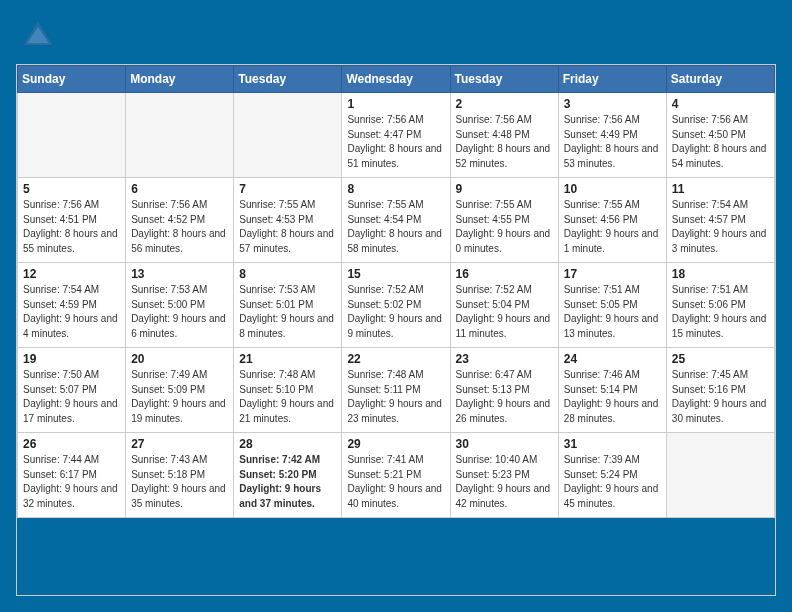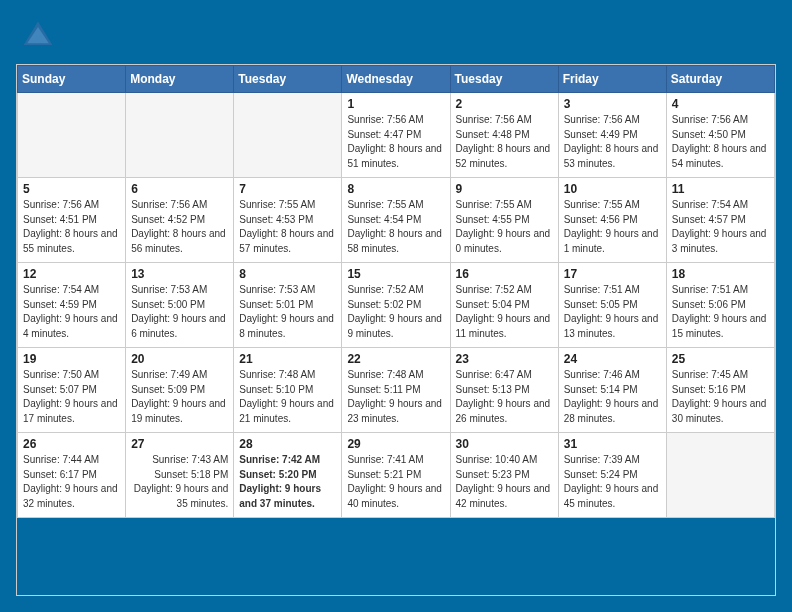--- a/index.html
+++ b/index.html
@@ -306,21 +306,21 @@
           </tr>
           <tr>
             <td>
               <div class="day-number">26</div>
               <div class="day-info" style="white-space: pre-line;">Sunrise: 7:44 AM
 Sunset: 6:17 PM
 Daylight: 9 hours and 32 minutes.</div>
             </td>
             <td>
               <div class="day-number">27</div>
-              <div class="day-info" style="white-space: pre-line; text-align: right;">Sunrise: 7:43 AM
+              <div class="day-info" style="white-space: pre-line;">Sunrise: 7:43 AM
 Sunset: 5:18 PM
 Daylight: 9 hours and 35 minutes.</div>
             </td>
             <td>
               <div class="day-number">28</div>
               <div class="day-info" style="white-space: pre-line; font-weight: bold;">Sunrise: 7:42 AM
 Sunset: 5:20 PM
 Daylight: 9 hours and 37 minutes.</div>
             </td>
             <td>

